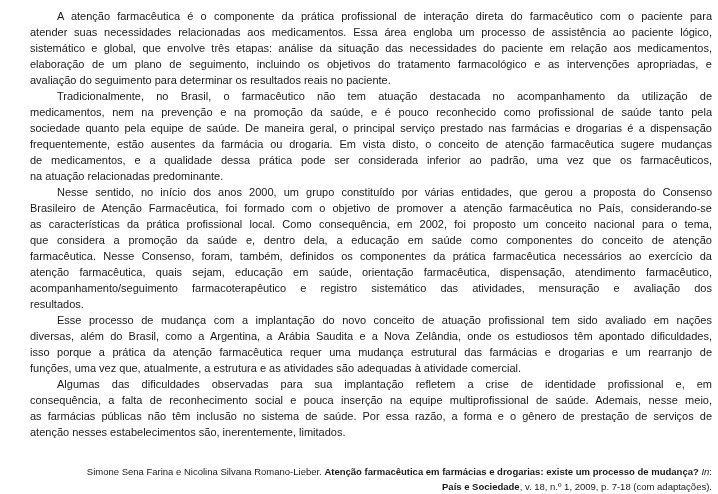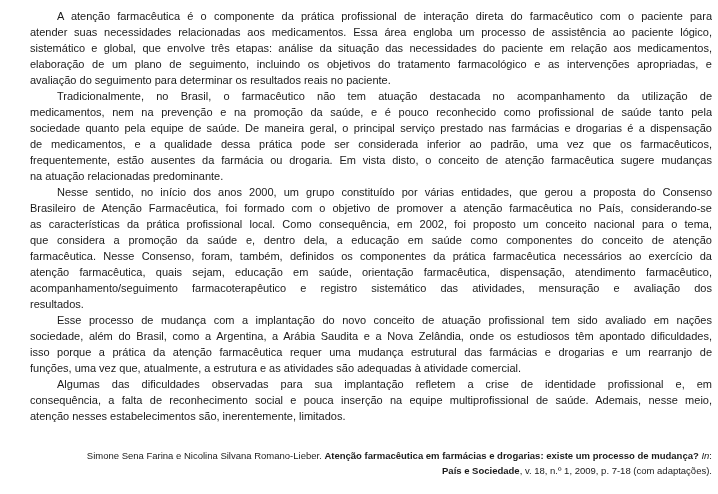--- a/index.html
+++ b/index.html
@@ -101,29 +101,29 @@
 
       <div class="ltext">medicamentos, nem na prevenção e na promoção da saúde, e é pouco reconhecido como profissional de saúde tanto pela</div>
     </div>
 
     <div class="line">
       <span class="lnum"></span>
       <div class="ltext">sociedade quanto pela equipe de saúde. De maneira geral, o principal serviço prestado nas farmácias e drogarias é a dispensação</div>
     </div>
 
     <div class="line">
+
+      <div class="ltext">frequentemente, estão ausentes da farmácia ou drogaria. Em vista disto, o conceito de atenção farmacêutica sugere mudanças</div>
+    </div>
+
+    <div class="line">
       <span class="lnum"></span>
       <div class="ltext">de medicamentos, e a qualidade dessa prática pode ser considerada inferior ao padrão, uma vez que os farmacêuticos,</div>
     </div>
 
-    <div class="line">
-
-      <div class="ltext">frequentemente, estão ausentes da farmácia ou drogaria. Em vista disto, o conceito de atenção farmacêutica sugere mudanças</div>
-    </div>
-
     <div class="line para-end">
       <span class="lnum"></span>
       <div class="ltext">na atuação relacionadas predominante.</div>
     </div>
 
     <div class="line indent">
       <span class="lnum"></span>
       <div class="ltext">Nesse sentido, no início dos anos 2000, um grupo constituído por várias entidades, que gerou a proposta do Consenso</div>
     </div>
 
@@ -162,21 +162,21 @@
       <div class="ltext">resultados.</div>
     </div>
 
     <div class="line indent">
       <span class="lnum"></span>
       <div class="ltext">Esse processo de mudança com a implantação do novo conceito de atuação profissional tem sido avaliado em nações</div>
     </div>
 
     <div class="line">
       <span class="lnum"></span>
-      <div class="ltext">sociedade, além do Brasil, como a Argentina, a Arábia Saudita e a Nova Zelândia, onde os estudiosos têm apontado dificuldades,</div>
+      <div class="ltext">diversas, além do Brasil, como a Argentina, a Arábia Saudita e a Nova Zelândia, onde os estudiosos têm apontado dificuldades,</div>
     </div>
 
     <div class="line">
 
       <div class="ltext">isso porque a prática da atenção farmacêutica requer uma mudança estrutural das farmácias e drogarias e um rearranjo de</div>
     </div>
 
     <div class="line para-end">
       <span class="lnum"></span>
       <div class="ltext">funções, uma vez que, atualmente, a estrutura e as atividades são adequadas à atividade comercial.</div>
@@ -185,20 +185,24 @@
     <div class="line indent">
       <span class="lnum"></span>
       <div class="ltext">Algumas das dificuldades observadas para sua implantação refletem a crise de identidade profissional e, em</div>
     </div>
 
     <div class="line">
 
       <div class="ltext">consequência, a falta de reconhecimento social e pouca inserção na equipe multiprofissional de saúde. Ademais, nesse meio,</div>
     </div>
 
+    <div class="line">
+      <span class="lnum"></span>
+      <div class="ltext">as farmácias públicas não têm inclusão no sistema de saúde. Por essa razão, a forma e o gênero de prestação de serviços de</div>
+    </div>
 
     <div class="line para-end">
       <span class="lnum"></span>
       <div class="ltext">atenção nesses estabelecimentos são, inerentemente, limitados.</div>
     </div>
   </div>
 
   <div class="citation">
     <div class="cit-line"><span>Simone Sena Farina e Nicolina Silvana Romano-Lieber. </span><b>Atenção farmacêutica em farmácias e drogarias: existe um processo de mudança?</b><i> In</i><span>:</span></div>
     <div class="cit-line"><b>País e Sociedade</b><span>, v. 18, n.º 1, 2009, p. 7-18 (com adaptações).</span></div>

